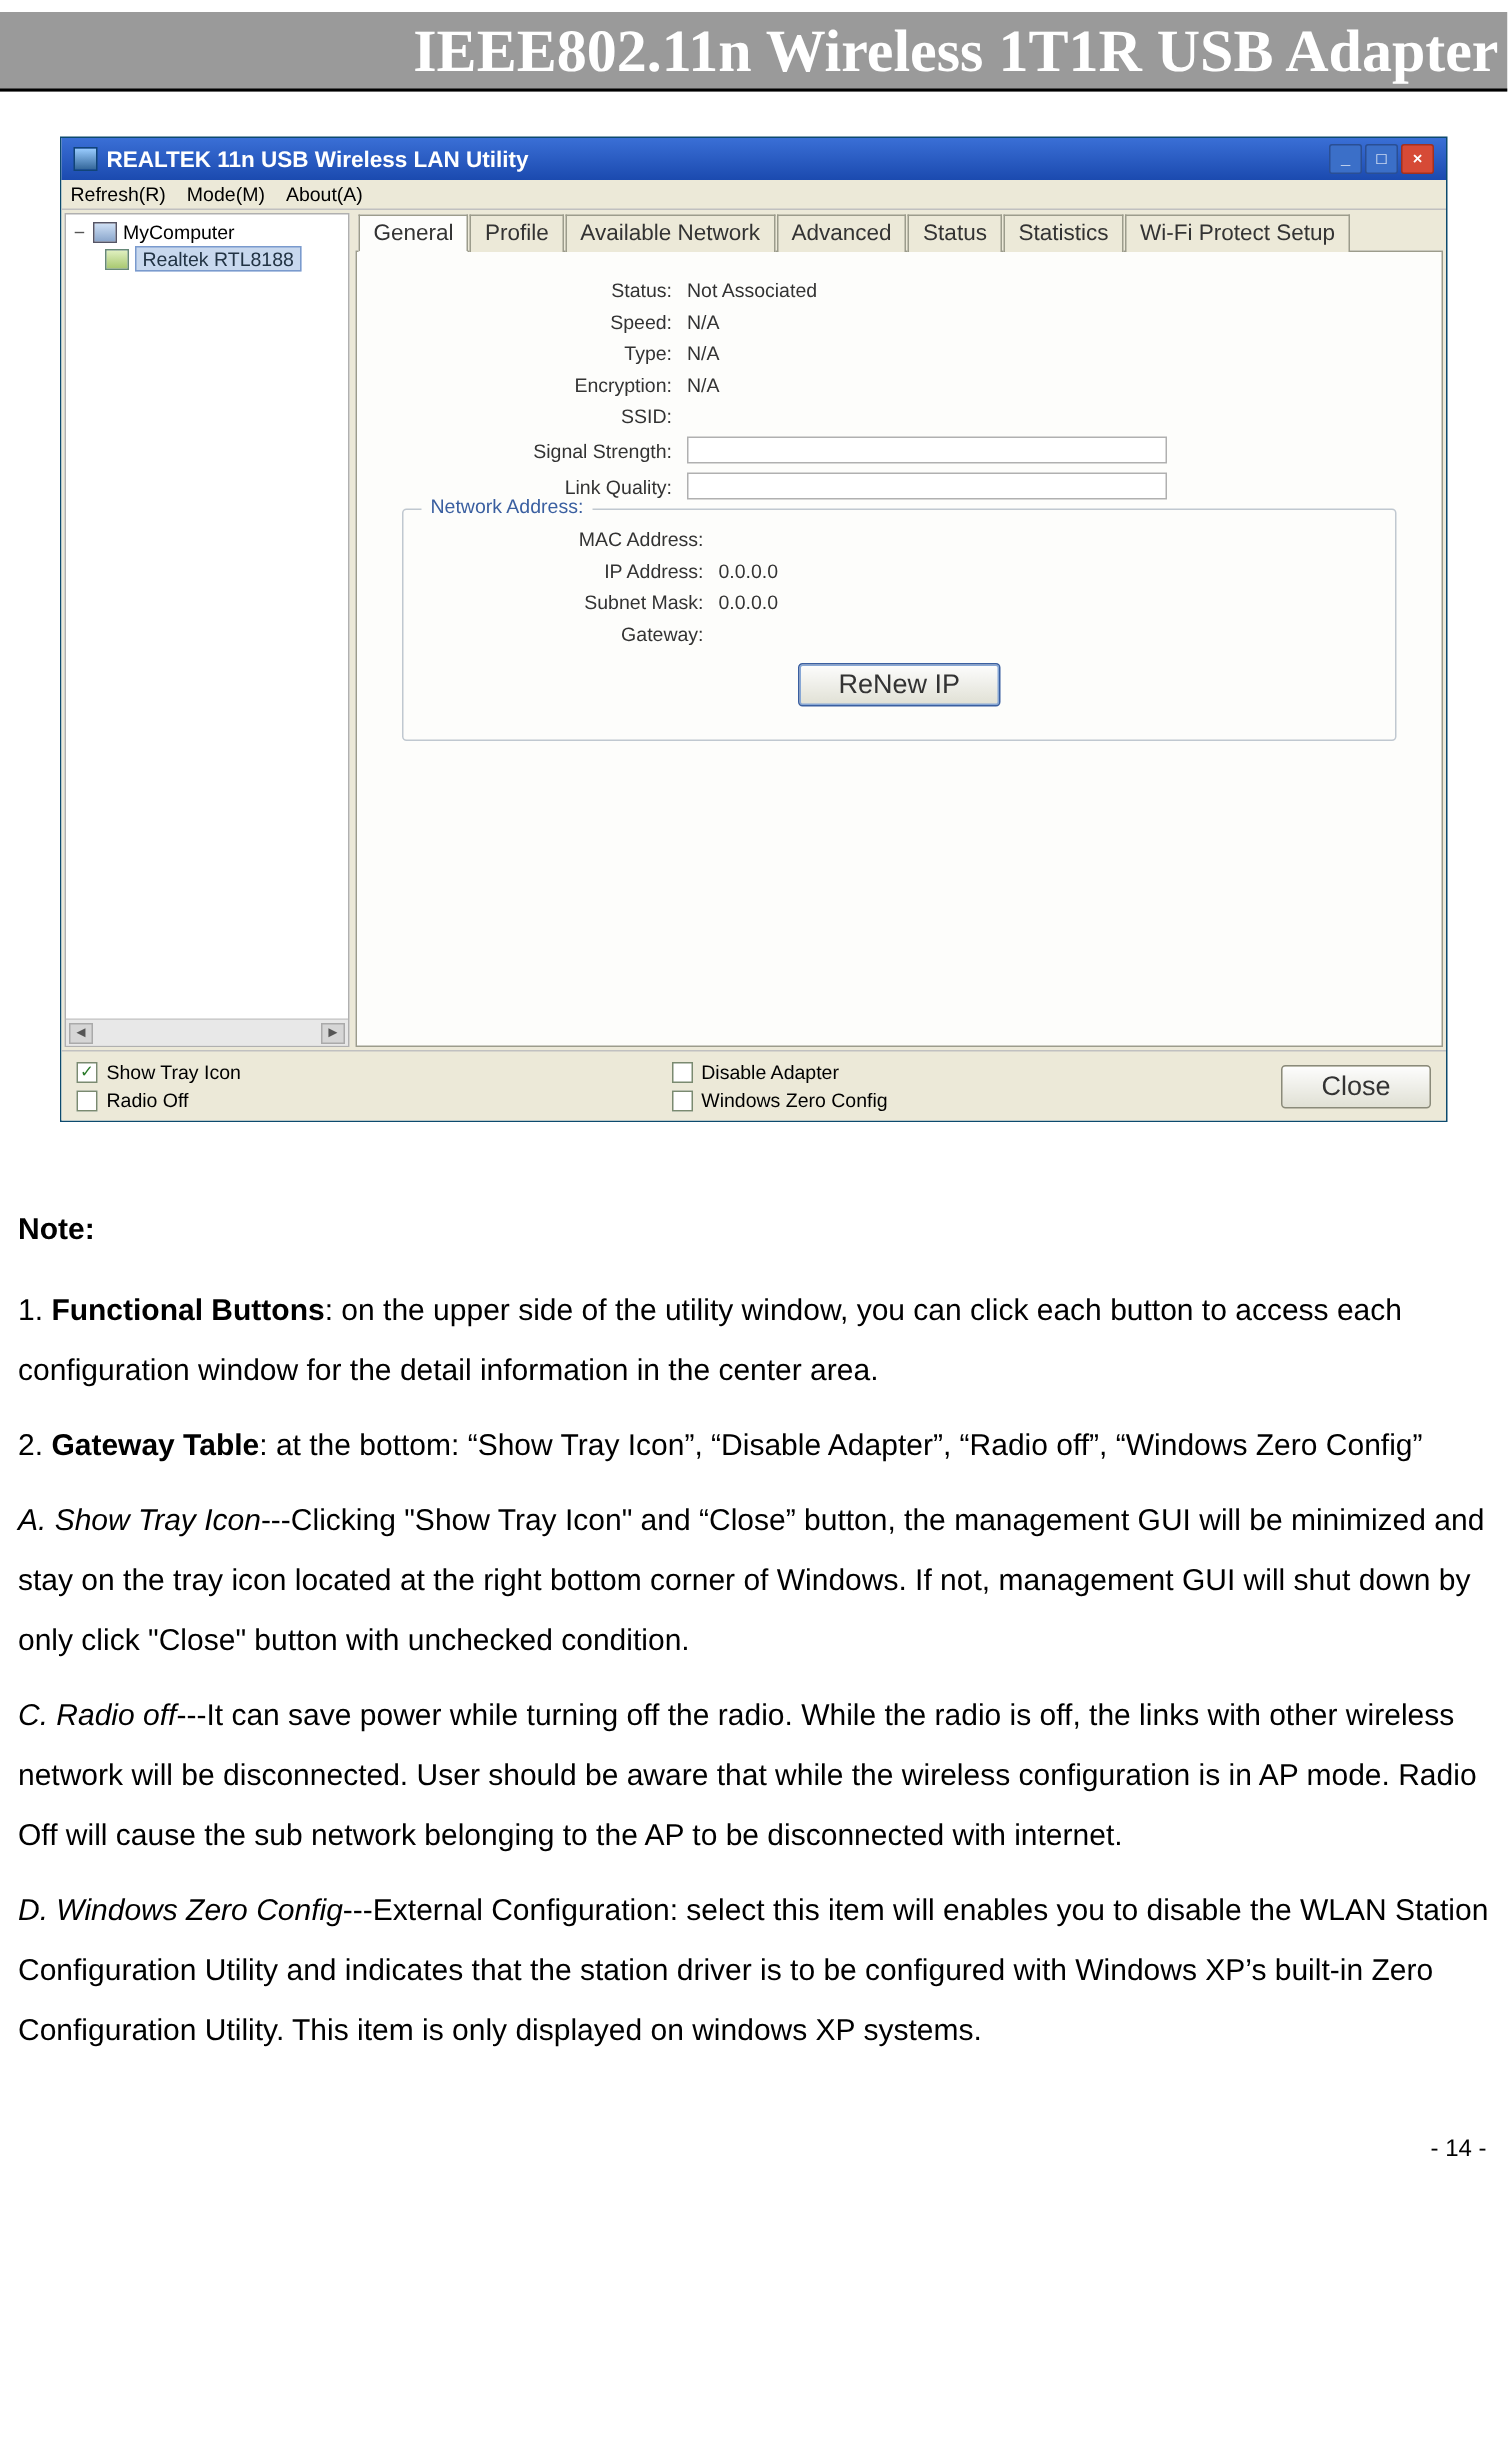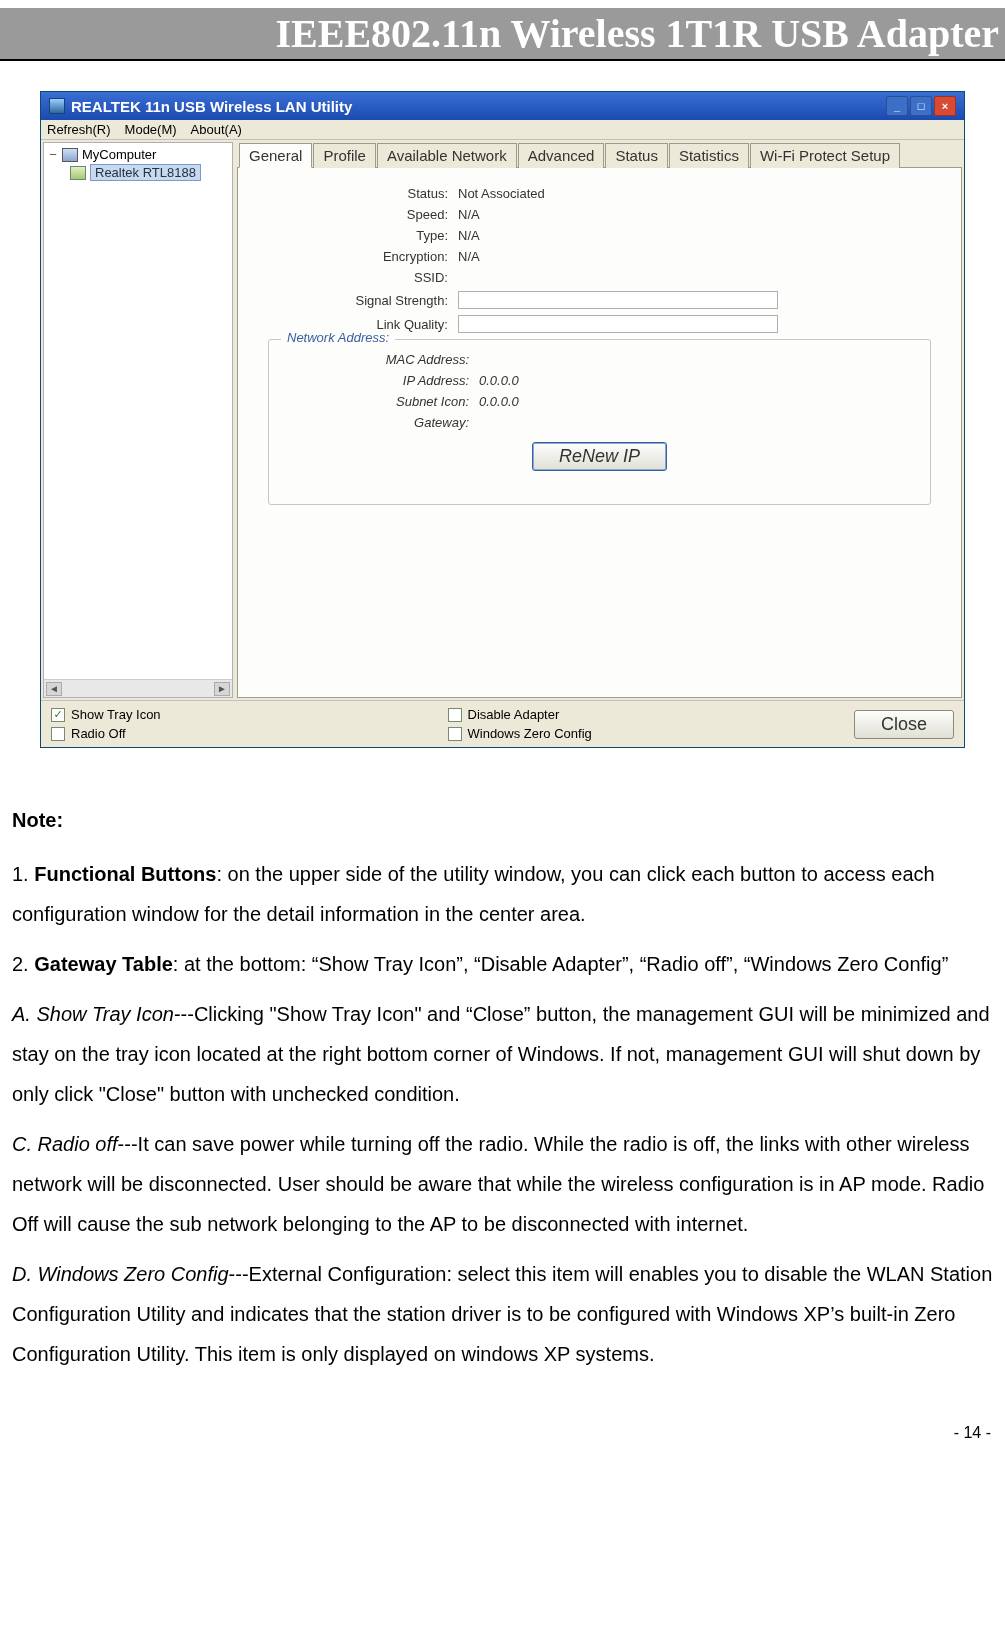--- a/index.html
+++ b/index.html
@@ -138,23 +138,22 @@
   .status-value { flex:1; }
   .bar-field {
     border:1px solid #b0b0b0;
     height:18px;
     width:320px;
     background:#fff;
   }
   .fieldset {
     border:1px solid #c0c8d0;
     border-radius:3px;
-    padding:12px 20px 33px 20px;
+    padding:12px 20px 22px 20px;
     position:relative;
-    font-style:italic;
   }
   .fieldset-legend {
     position:absolute;
     top:-10px; left:12px;
     background:#fdfdfb;
     padding:0 6px;
     color:#3a5fa0;
     font-size:13px;
   }
   .addr-rows { margin-left:60px; }
@@ -307,21 +306,21 @@
           <div class="addr-rows">
             <div class="status-row">
               <div class="status-label">MAC Address:</div>
               <div class="status-value"></div>
             </div>
             <div class="status-row">
               <div class="status-label">IP Address:</div>
               <div class="status-value">0.0.0.0</div>
             </div>
             <div class="status-row">
-              <div class="status-label">Subnet Icon:</div>
+              <div class="status-label">Subnet Mask:</div>
               <div class="status-value">0.0.0.0</div>
             </div>
             <div class="status-row">
               <div class="status-label">Gateway:</div>
               <div class="status-value"></div>
             </div>
           </div>
           <div class="renew-row">
             <span class="xp-button primary">ReNew IP</span>
           </div>

